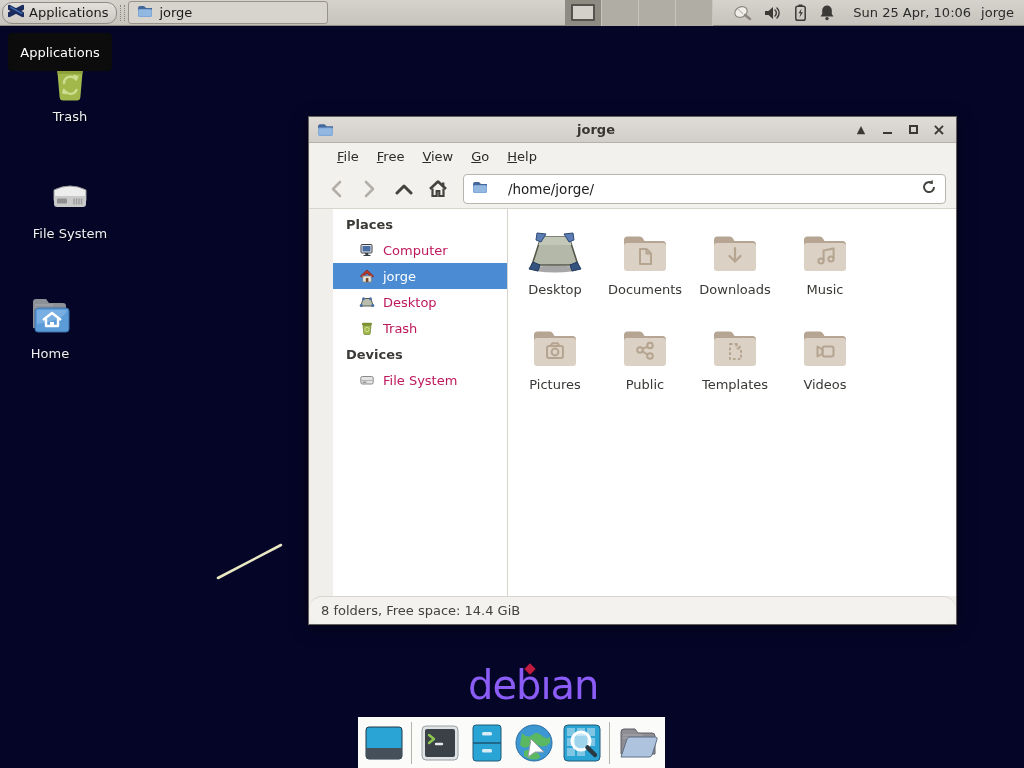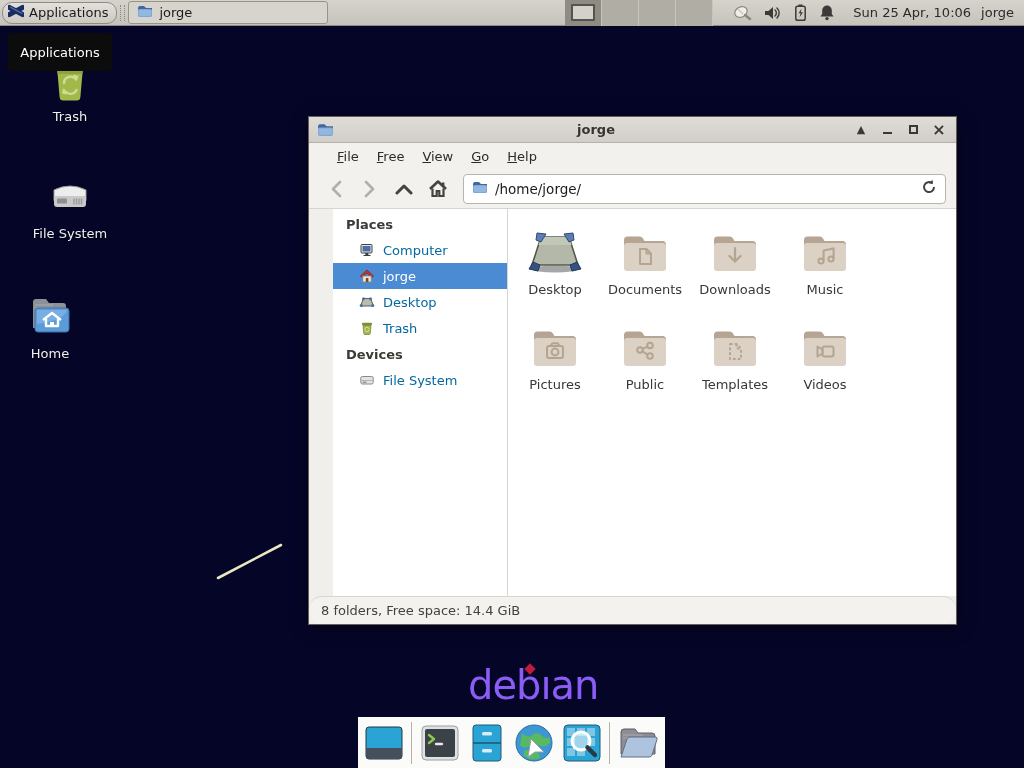--- a/index.html
+++ b/index.html
@@ -74,27 +74,27 @@
 
   .menubar { height:26px; background:#f3f1ee; display:flex; align-items:center; padding-left:19px; }
   .menu-item { display:inline-block; padding:4px 9px; color:#2d2b28; }
   .menu-item::first-letter { text-decoration:underline; }
 
   .toolbar { height:40px; background:#f3f1ee; display:flex; align-items:center; padding:0 10px;
              border-bottom:1px solid #d8d4ce; }
   .nav-btn { width:34px; height:30px; display:flex; align-items:center; justify-content:center;
              border-radius:3px; }
   .path-field { flex:1; height:30px; margin-left:8px; background:#ffffff; border:1px solid #b9b5ae;
-                border-radius:4px; display:flex; align-items:center; padding:0 8px; gap:7px; }
+                border-radius:4px; display:flex; align-items:center; padding:0 8px; gap:20px; }
   .path-text { flex:1; color:#1c1c1c; font-size:13.5px; }
 
   .win-body { flex:1; display:flex; min-height:0; }
   .sidebar { width:175px; background:#ffffff; border-right:1px solid #d8d4ce; padding-top:2px;margin-left:24px; }
   .side-header { height:26px; display:flex; align-items:center; padding-left:13px; font-weight:bold; color:#3c3a36; }
-  .side-item { height:26px; display:flex; align-items:center; padding-left:26px; gap:8px; color:#0369a1; }
+  .side-item { height:26px; display:flex; align-items:center; padding-left:26px; gap:8px; color:#be185d; }
   .side-item svg { flex:0 0 auto; }
   .side-item.selected { background:#4a8bd4; color:#ffffff; }
 
   .main-area { flex:1; background:#ffffff; padding:14px 0 0 2px; display:flex; flex-wrap:wrap;
                align-content:flex-start; }
   .file-cell { width:90px; height:95px; text-align:center; color:#3a3834; }
   .file-cell .ico { height:52px; display:flex; align-items:flex-end; justify-content:center; }
   .file-cell .lbl { margin-top:7px; }
 
   .statusbar { height:28px; background:#f3f2ef; border-top:1px solid #d8d4ce; display:flex;

